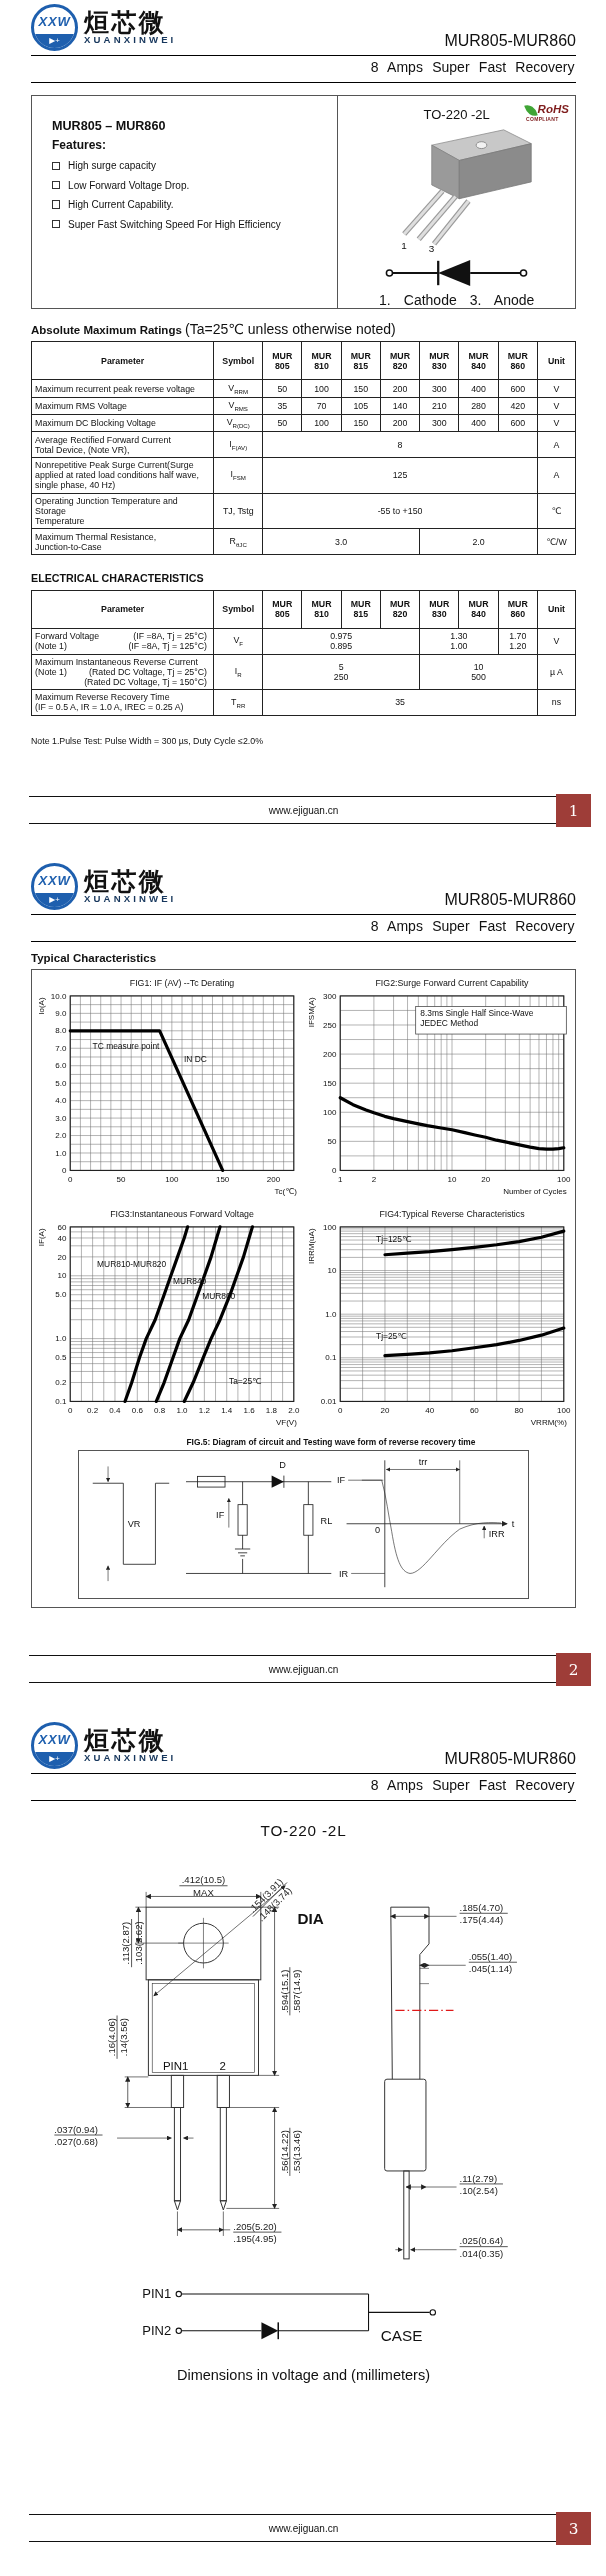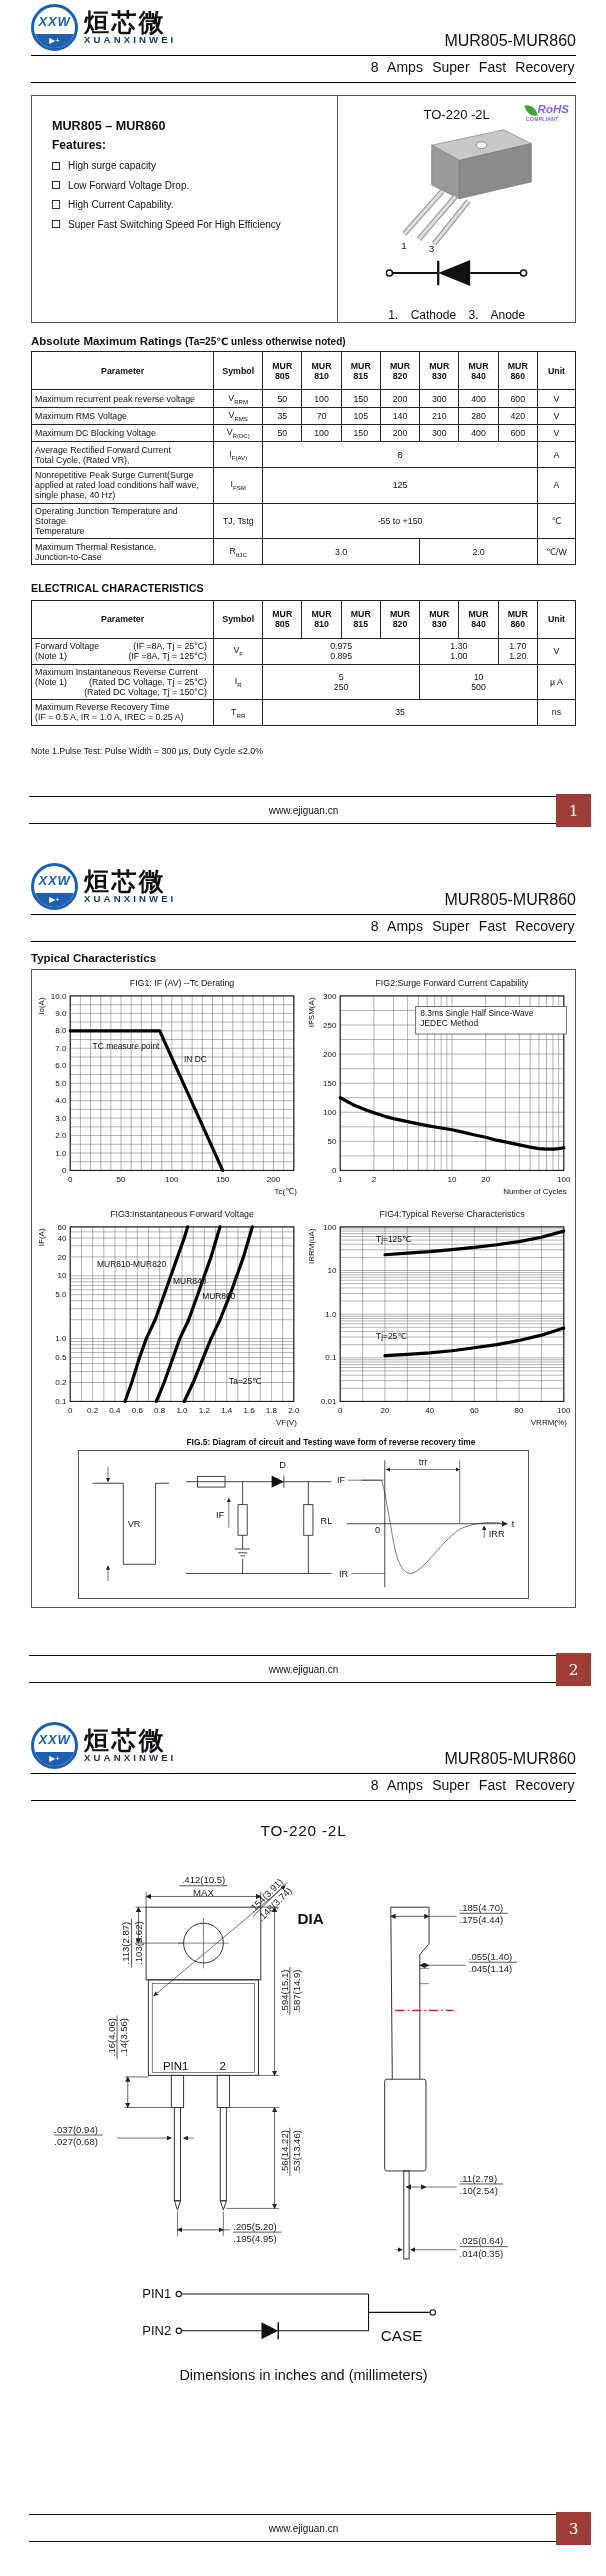--- a/index.html
+++ b/index.html
@@ -21,29 +21,29 @@
 .subtitle{text-align:right;font-size:14px;word-spacing:5.4px;padding:3.1px 1.5px}
 
 .intro-box{display:flex;border:1.1px solid #555;margin-top:12.2px;min-height:196px}
 .intro-left{flex:1.18;padding:23px 6.1px 6.1px 20px}
 .range-title{font-size:12.6px;font-weight:bold;margin:0 0 5px}
 .features-title{font-size:12px;font-weight:bold;margin:0 0 3.1px}
 .feature{font-size:10px;margin:8.4px 0;display:flex;align-items:center}
 .cb{width:8.4px;height:8.4px;border:1.1px solid #333;margin-right:7.7px;flex:none}
 .intro-right{flex:1;border-left:1.1px solid #555;position:relative;text-align:center;padding-top:10.7px}
 .pkg-name{font-size:13px}
-.rohs{position:absolute;top:7.7px;right:6.1px;color:#8b5cf6;line-height:1;text-align:left}
+.rohs{position:absolute;top:7.7px;right:6.1px;color:#7f1d1d;line-height:1;text-align:left}
 .rohs-row{display:flex;align-items:center}
 .rohs-leaf{width:10px;height:13px;background:#3fa535;border-radius:0 90% 0 90%;transform:rotate(-18deg);margin-right:1.5px}
 .rohs-name{font-size:11.5px;font-weight:bold;font-style:italic}
 .rohs-sub{font-size:5px;font-weight:bold;letter-spacing:0.3px;margin-top:0.8px}
-.diode-caption{font-size:12px;margin-top:16px;word-spacing:9.2px}
+.diode-caption{font-size:14px;margin-top:0;word-spacing:9.2px}
 
 .sec-title{margin:12.2px 0 4.6px;font-size:11.5px;font-weight:bold}
-.sec-note{font-size:10px;font-weight:bold}
+.sec-note{font-size:14px;font-weight:normal}
 table.spec{width:100%;border-collapse:collapse;table-layout:fixed}
 .spec th,.spec td{border:0.9px solid #222;padding:2.3px 3.1px;font-size:8.8px;text-align:center;vertical-align:middle}
 .spec th{height:38px}
 .spec td.p{text-align:left}
 .spec sub{font-size:6.1px}
 .lr{display:flex;justify-content:space-between;padding-right:3.1px}
 .elec-title{margin:17px 0 6.1px;font-size:10.7px;font-weight:bold}
 .note{font-size:8.8px;margin-top:20px}
 
 .footer{position:absolute;left:29px;right:29px;bottom:35px;height:27.6px;border-top:1.9px solid #111;border-bottom:1.9px solid #111;display:flex;align-items:center;justify-content:center}
@@ -254,21 +254,21 @@
           <td>150</td>
           <td>200</td>
           <td>300</td>
           <td>400</td>
           <td>600</td>
           <td>V</td>
         </tr>
         <tr>
           <td class="p">
             <div>Average Rectified Forward Current</div>
-            <div>Total Cycle, (Rated VR),</div>
+            <div>Total Device, (Note VR),</div>
           </td>
           <td><span>I</span><sub>F(AV)</sub></td>
           <td colspan="7">8</td>
           <td>A</td>
         </tr>
         <tr>
           <td class="p">
             <div>Nonrepetitive Peak Surge Current(Surge</div>
             <div>applied at rated load conditions half wave,</div>
             <div>single phase, 40 Hz)</div>
@@ -945,20 +945,20 @@
     <line x1="56" y1="74" x2="160" y2="74" stroke="#111" stroke-width="1.4"></line>
     <polygon points="160,63 160,85 182,74" fill="#111"></polygon>
     <line x1="182" y1="63" x2="182" y2="85" stroke="#111" stroke-width="2"></line>
     <line x1="182" y1="74" x2="300" y2="74" stroke="#111" stroke-width="1.4"></line>
     <line x1="300" y1="26" x2="300" y2="74" stroke="#111" stroke-width="1.4"></line>
     <line x1="300" y1="50" x2="380" y2="50" stroke="#111" stroke-width="1.4"></line>
     <circle cx="384" cy="50" r="3.5" fill="none" stroke="#111" stroke-width="1.4"></circle>
     <text class="case" x="316" y="88">CASE</text>
   </svg>
 
-  <div class="pd-caption">Dimensions in inches and (millimeters)</div>
+  <div class="pd-caption">Dimensions in voltage and (millimeters)</div>
 
   <div class="footer">
     <span class="url">www.ejiguan.cn</span>
     <span class="badge">3</span>
   </div>
 </div>
 
 
 </body></html>

